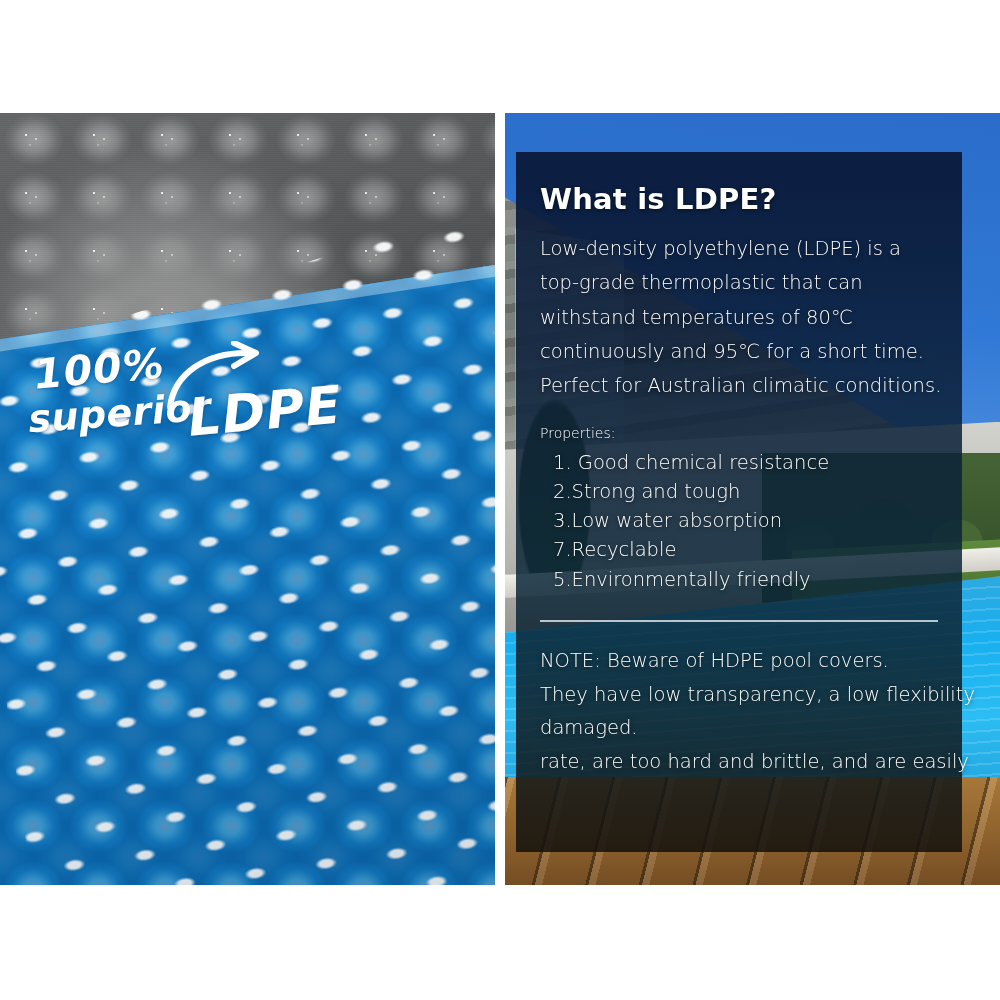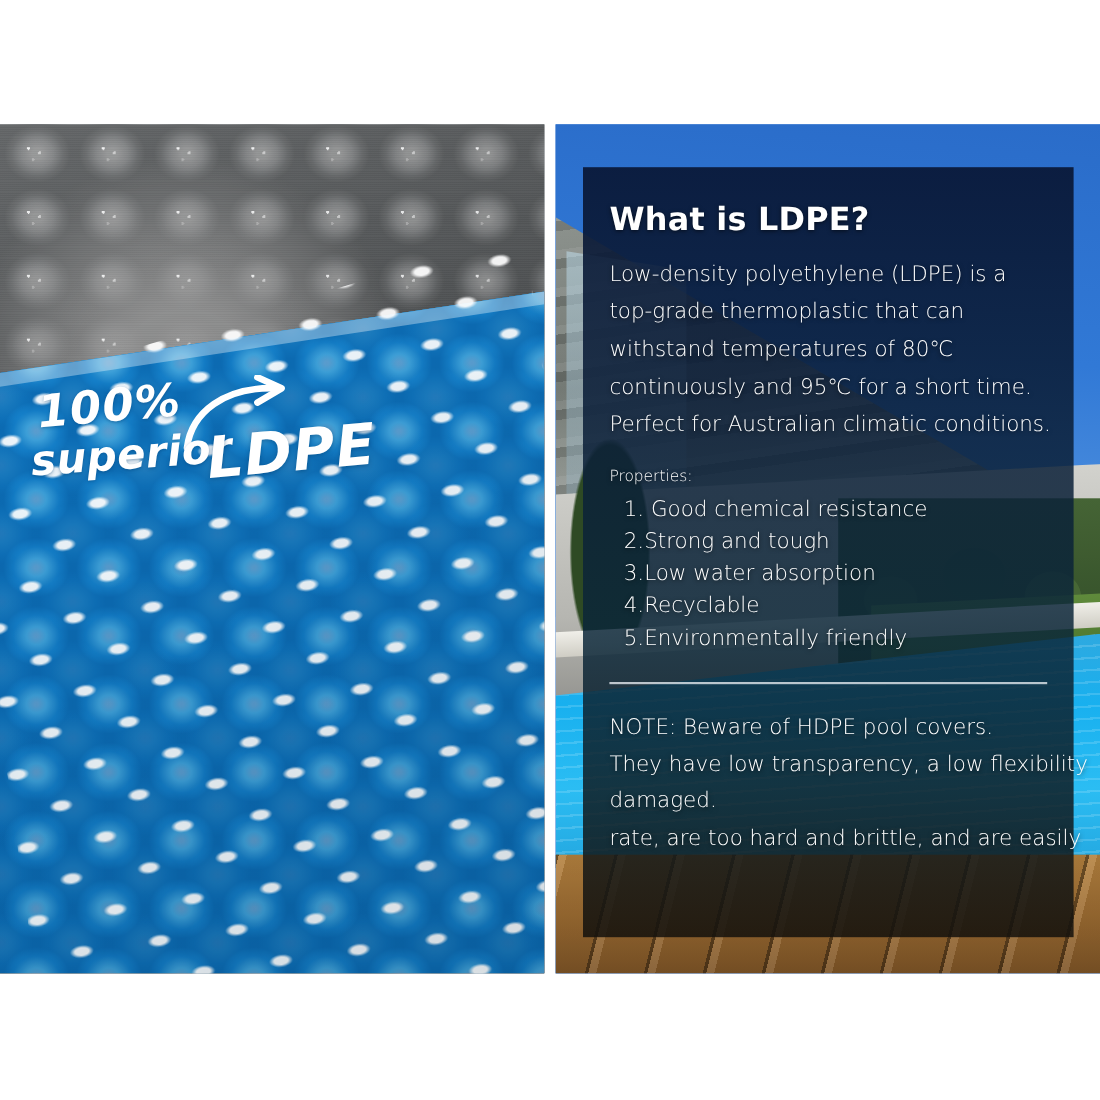--- a/index.html
+++ b/index.html
@@ -207,21 +207,21 @@
   .deck-planks{
     position:absolute;left:0;top:86%;width:100%;height:14%;
     background-image:repeating-linear-gradient(104deg,
       rgba(0,0,0,.42) 0 3px,
       rgba(255,255,255,.10) 3px 10px,
       rgba(0,0,0,.08) 10px 52px);
   }
 
   
   .overlay{
-    position:absolute;left:25px;top:39px;width:446px;height:700px;
+    position:absolute;left:11px;top:39px;width:446px;height:700px;
     background:linear-gradient(180deg, rgba(9,23,54,.93) 0%, rgba(11,31,56,.86) 35%, rgba(10,38,56,.84) 62%, rgba(20,17,12,.86) 100%);
     box-sizing:border-box;
     padding:26px 24px 10px 24px;
     color:#ffffff;
   }
   .title{
     font-family:"DejaVu Sans", sans-serif;
     font-size:29px;font-weight:700;
     margin:4px 0 20px 0;
     letter-spacing:.2px;
@@ -323,21 +323,21 @@
         <p>continuously and 95℃ for a short time.</p>
         <p>Perfect for Australian climatic conditions.</p>
       </div>
 
       <div class="props-heading">Properties:</div>
 
       <ul class="props">
         <li>1. Good chemical resistance</li>
         <li>2.Strong and tough</li>
         <li>3.Low water absorption</li>
-        <li>4.Recyclable</li>
+        <li>7.Recyclable</li>
         <li>5.Environmentally friendly</li>
       </ul>
 
       <div class="divider"></div>
 
       <div class="note">
         <p>NOTE: Beware of HDPE pool covers.</p>
         <p>They have low transparency, a low flexibility</p>
         <p>damaged.</p>
         <p>rate, are too hard and brittle, and are easily</p>

